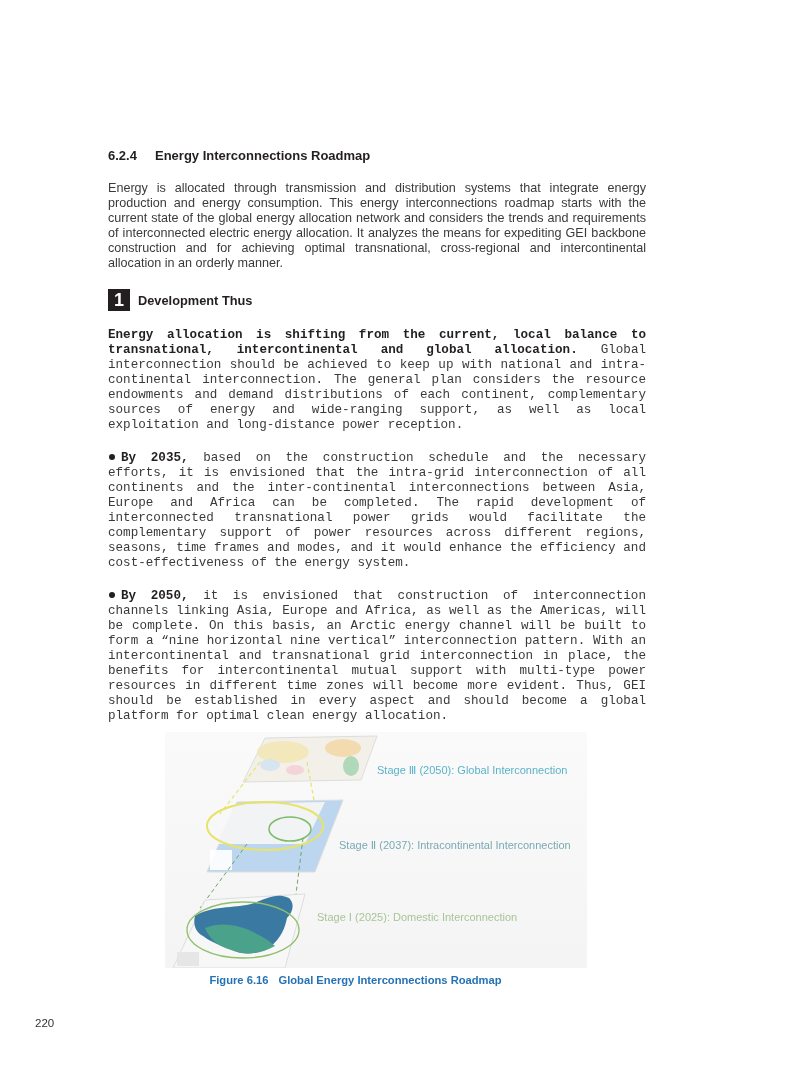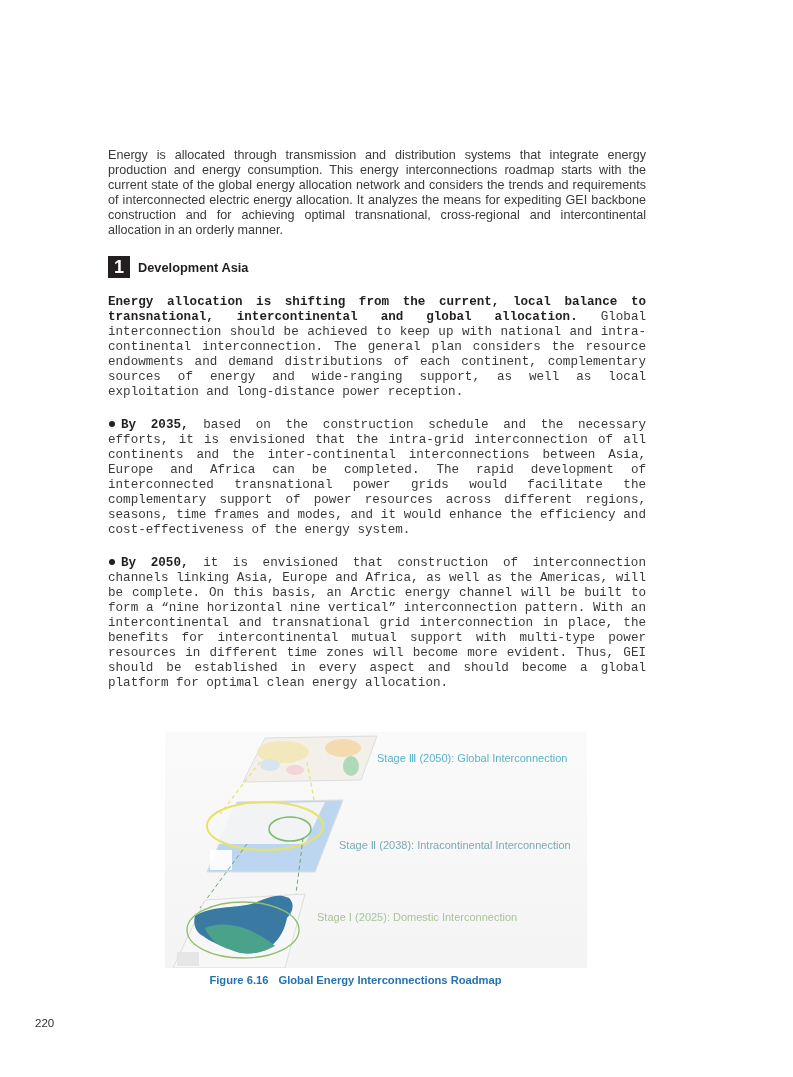--- a/index.html
+++ b/index.html
@@ -22,25 +22,28 @@
   .stage-label { position: absolute; font-size: 11px; white-space: nowrap; }
   .caption { position: absolute; left: 0; width: 711px; top: 974px; text-align: center;
              font-weight: bold; font-size: 11.2px; color: #2472b4; }
   .caption .num { margin-right: 10px; }
   .page-number { position: absolute; left: 35px; top: 1017px; font-size: 11.5px; color: #333; }
 </style>
 </head>
 <body>
 
 <div class="content">
+  <h2 class="section-title">
+    <span class="num">6.2.4</span><span>Energy Interconnections Roadmap</span>
+  </h2>
   <p class="intro">Energy is allocated through transmission and distribution systems that integrate energy production and energy consumption. This energy interconnections roadmap starts with the current state of the global energy allocation network and considers the trends and requirements of interconnected electric energy allocation. It analyzes the means for expediting GEI backbone construction and for achieving optimal transnational, cross-regional and intercontinental allocation in an orderly manner.</p>
 
   <div class="subhead">
     <span class="badge">1</span>
-    <span>Development Asia</span>
+    <span>Development Thus</span>
   </div>
 
   <p class="para"><span class="bold">Energy allocation is shifting from the current, local balance to transnational, intercontinental and global allocation.</span><span> Global interconnection should be achieved to keep up with national and intra-continental interconnection. The general plan considers the resource endowments and demand distributions of each continent, complementary sources of energy and wide-ranging support, as well as local exploitation and long-distance power reception.</span></p>
 
   <p class="para"><span class="bullet-dot"></span><span class="bold">By 2035,</span><span> based on the construction schedule and the necessary efforts, it is envisioned that the intra-grid interconnection of all continents and the inter-continental interconnections between Asia, Europe and Africa can be completed. The rapid development of interconnected transnational power grids would facilitate the complementary support of power resources across different regions, seasons, time frames and modes, and it would enhance the efficiency and cost-effectiveness of the energy system.</span></p>
 
   <p class="para"><span class="bullet-dot"></span><span class="bold">By 2050,</span><span> it is envisioned that construction of interconnection channels linking Asia, Europe and Africa, as well as the Americas, will be complete. On this basis, an Arctic energy channel will be built to form a “nine horizontal nine vertical” interconnection pattern. With an intercontinental and transnational grid interconnection in place, the benefits for intercontinental mutual support with multi-type power resources in different time zones will become more evident. Thus, GEI should be established in every aspect and should become a global platform for optimal clean energy allocation.</span></p>
 </div>
 
 <div class="figure">
@@ -70,22 +73,22 @@
     <line x1="138" y1="106" x2="130" y2="170" stroke="#6da56b" stroke-width="1" stroke-dasharray="4,3"></line>
 
     <g>
       <polygon points="40,168 140,162 120,236 8,236" fill="#f7f7f7" stroke="#ddd" stroke-width="1"></polygon>
       <path d="M30,184 C45,174 70,176 86,172 C100,168 110,160 124,166 C130,172 128,180 122,186 C120,196 116,206 106,214 C94,222 80,224 68,218 C56,214 46,210 38,204 C30,200 28,192 30,184 Z" fill="#3a7aa2"></path>
       <path d="M40,196 C54,190 70,192 84,198 C96,204 104,208 110,214 C96,222 80,224 66,218 C52,214 44,206 40,196 Z" fill="#4aa28a"></path>
       <ellipse cx="78" cy="198" rx="56" ry="28" fill="none" stroke="#8fbf6a" stroke-width="1.3"></ellipse>
       <rect x="12" y="220" width="22" height="14" fill="#e6e6e6"></rect>
     </g>
   </svg>
-  <span class="stage-label" style="left: 212px; top: 20px; color: rgb(91, 179, 200);">Stage Ⅲ (2050): Global Interconnection</span>
-  <span class="stage-label" style="left: 174px; top: 107px; color: rgb(122, 170, 180);">Stage Ⅱ (2038): Intracontinental Interconnection</span>
+  <span class="stage-label" style="left: 212px; top: 32px; color: rgb(91, 179, 200);">Stage Ⅲ (2050): Global Interconnection</span>
+  <span class="stage-label" style="left: 174px; top: 107px; color: rgb(122, 170, 180);">Stage Ⅱ (2037): Intracontinental Interconnection</span>
   <span class="stage-label" style="left: 152px; top: 179px; color: rgb(168, 196, 154);">Stage Ⅰ (2025): Domestic Interconnection</span>
 </div>
 
 <div class="caption">
   <span class="num">Figure 6.16</span><span>Global Energy Interconnections Roadmap</span>
 </div>
 
 <div class="page-number">220</div>
 
 </body></html>

